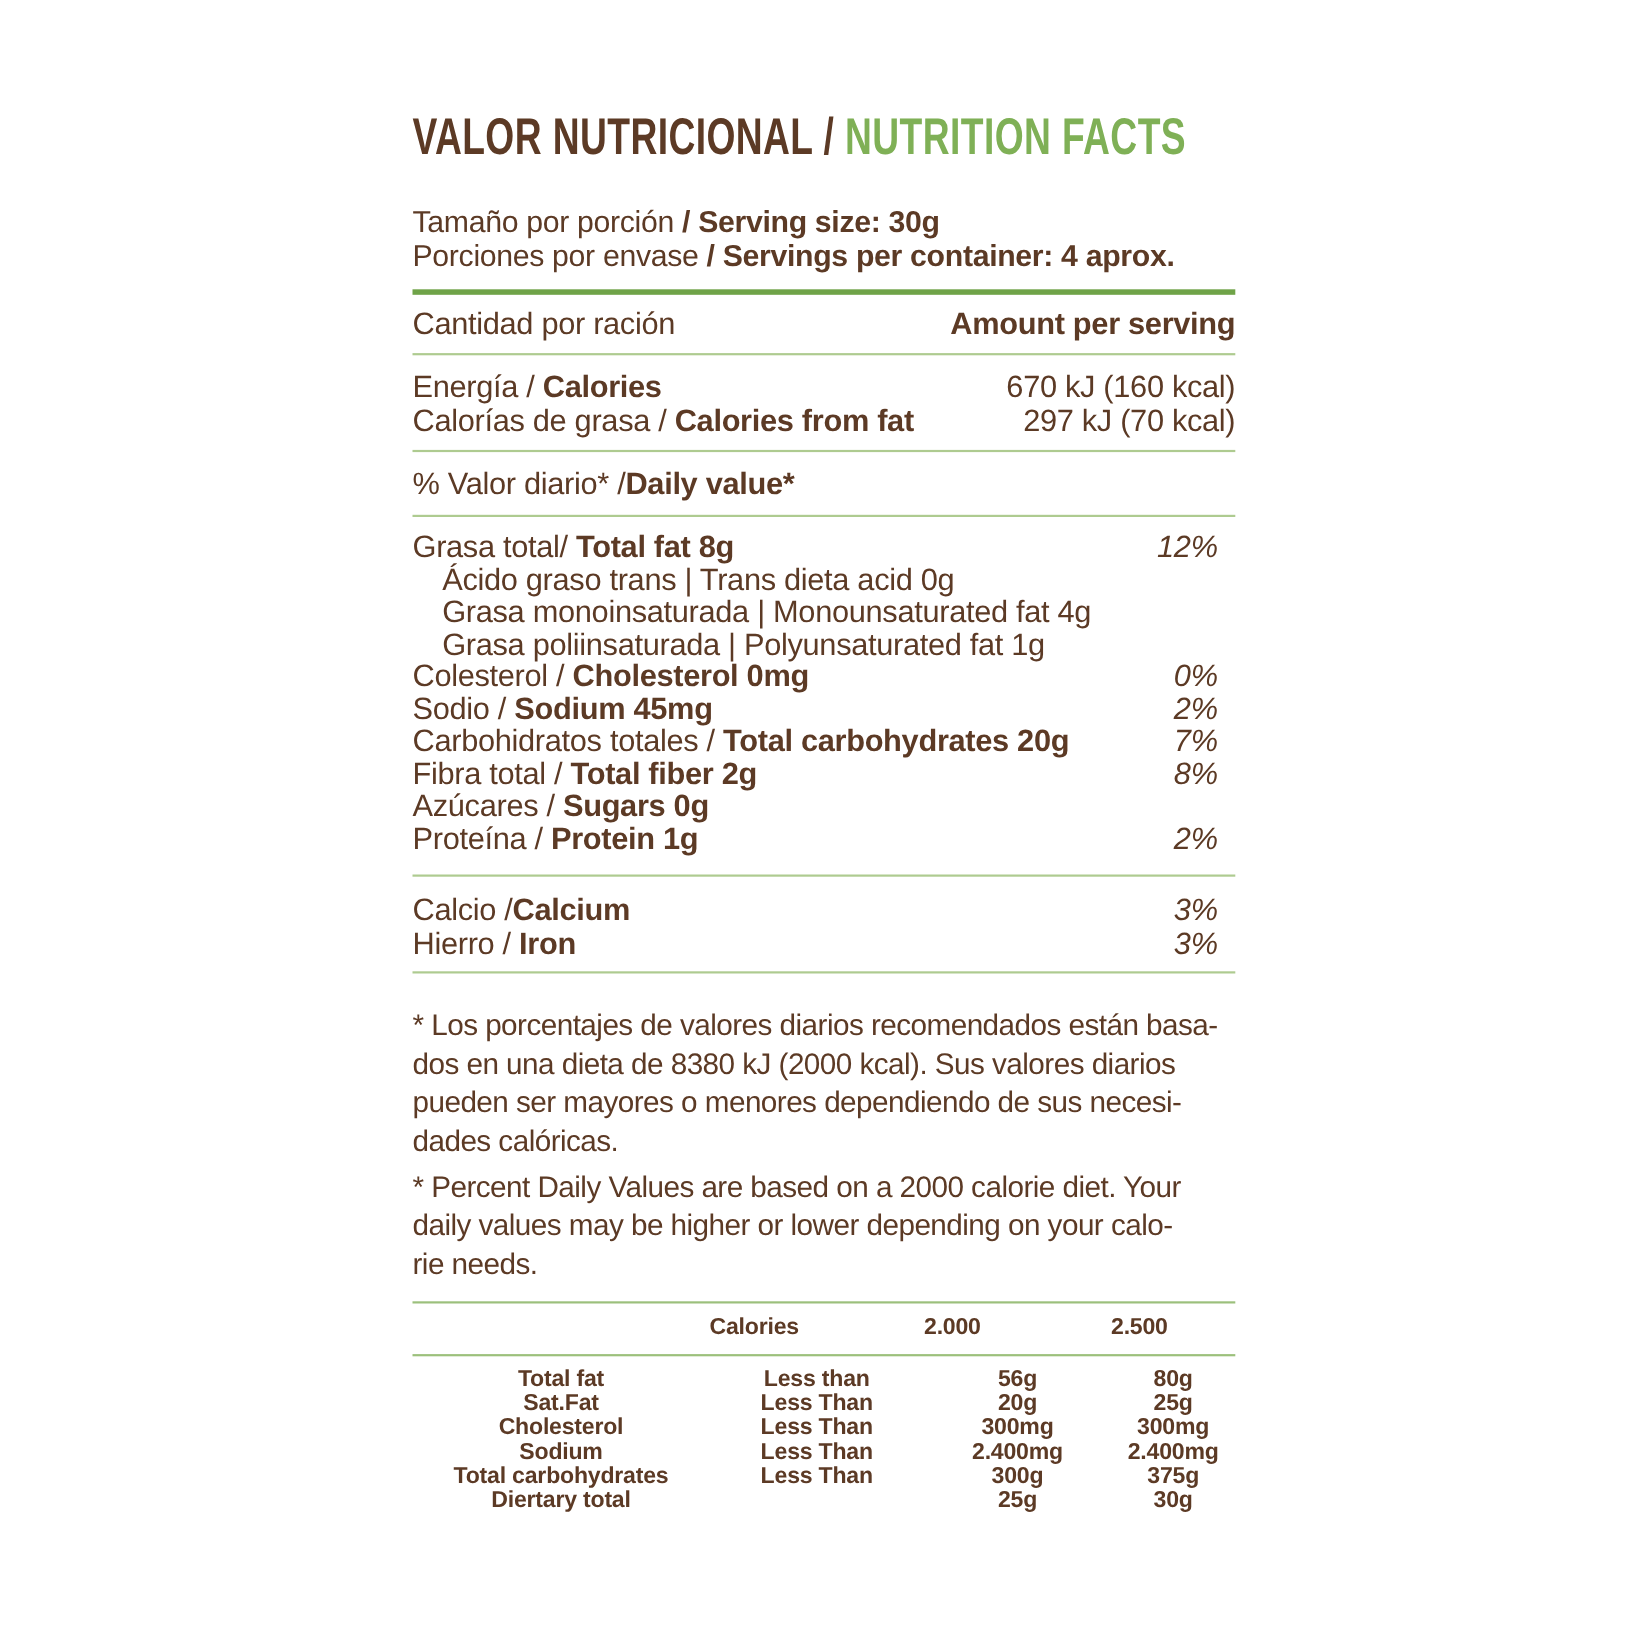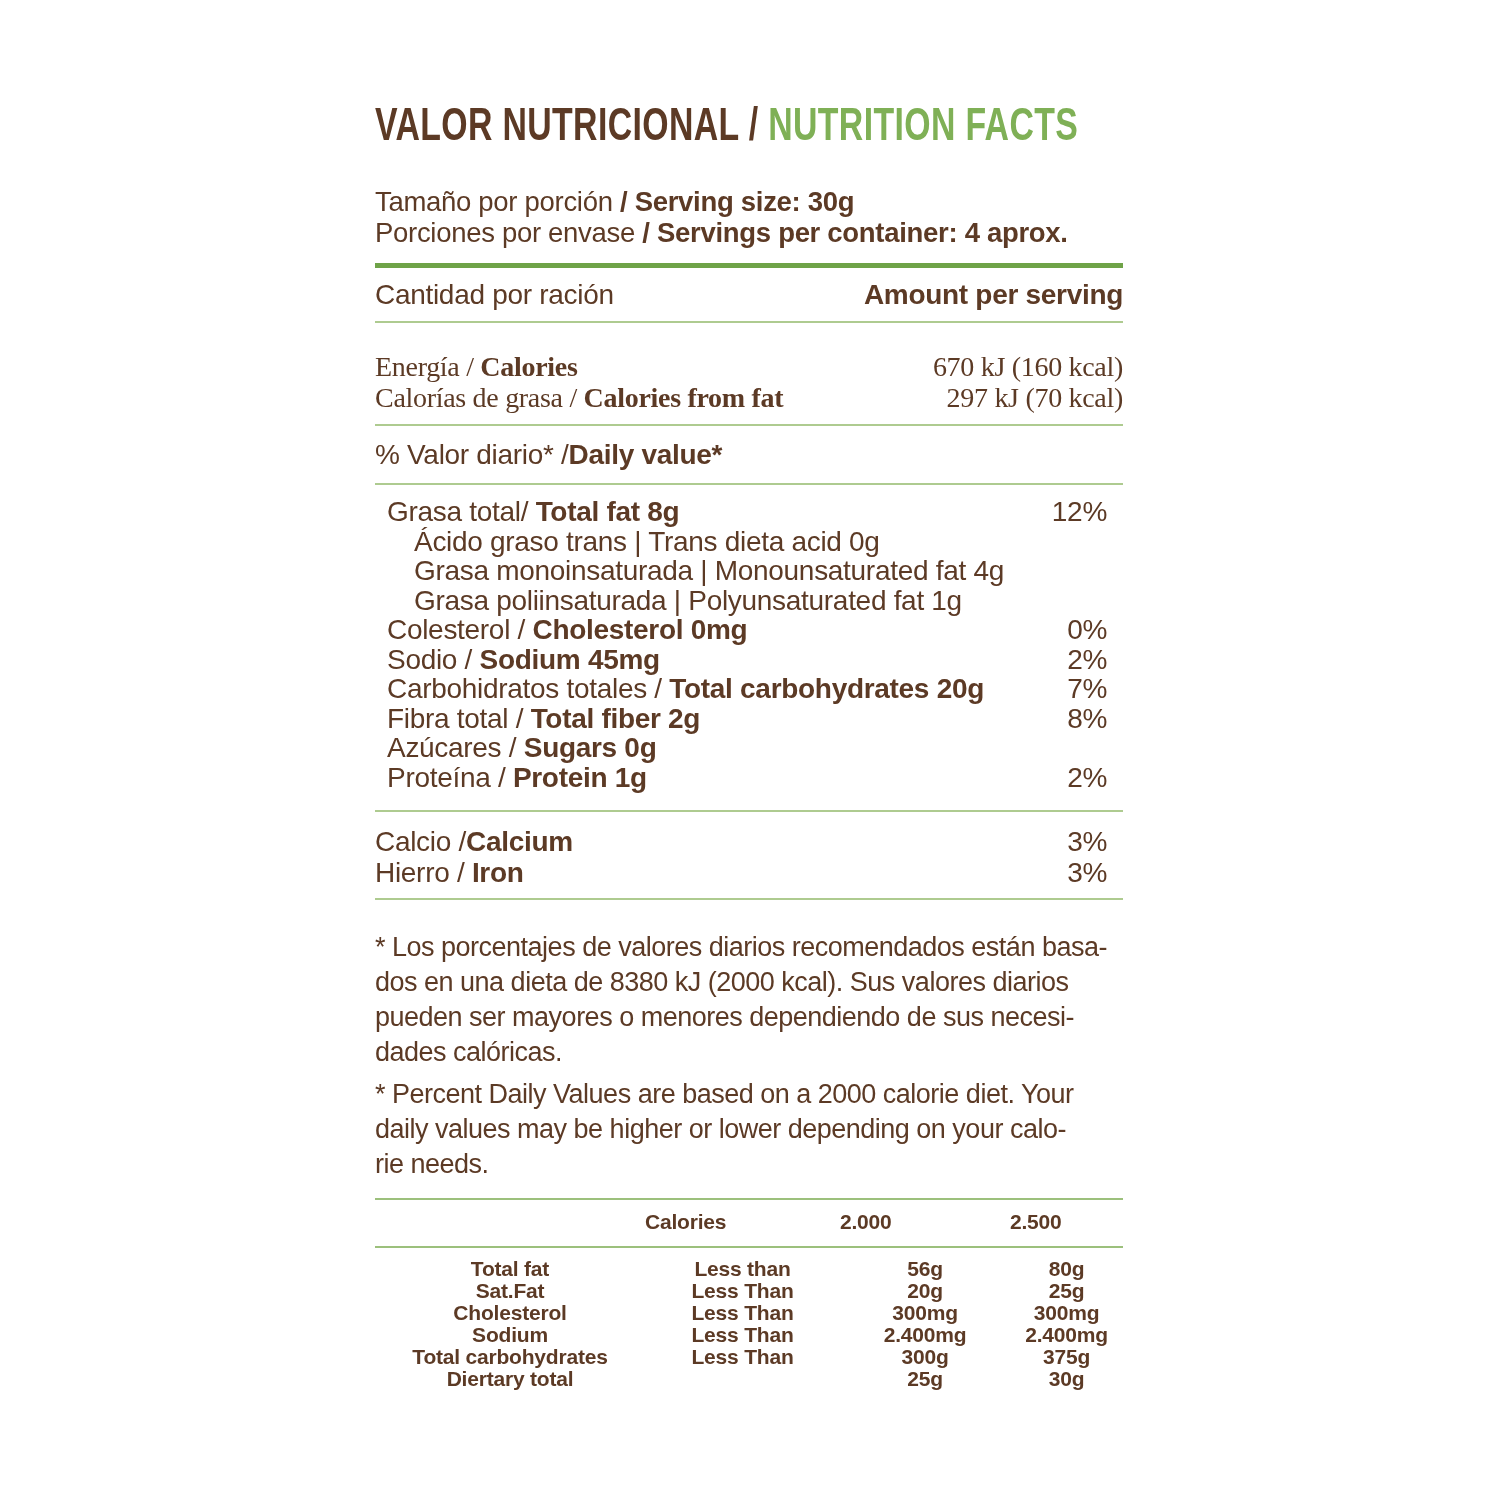--- a/index.html
+++ b/index.html
@@ -30,32 +30,32 @@
   .serving{margin-top:38px;font-size:27.5px;line-height:31px;letter-spacing:-0.3px;}
   .bold{font-weight:700;}
 
   
   .rule-thick{height:5px;background:#6fa348;margin-top:15px;}
   .rule-thin{height:2px;background:#aecb90;}
   .rule-table{height:2px;background:#9cc07c;}
 
   
   .row{display:flex;justify-content:space-between;align-items:baseline;font-size:28px;letter-spacing:-0.3px;}
-  .pct{padding-right:16px;white-space:nowrap;}
+  .pct{padding-right:16px;white-space:nowrap;font-style:italic;}
 
   .amount-header{margin-top:13px;line-height:28px;}
   .mt-rule-1{margin-top:12px;}
-  .energy{margin-top:28px;font-family:Liberation Serif, serif;}
+  .energy{margin-top:13px;}
   .energy .row{line-height:31px;}
   .mt-rule-2{margin-top:11px;}
   .daily-header{margin-top:15px;font-size:28px;line-height:28px;letter-spacing:-0.3px;}
   .mt-rule-3{margin-top:14px;}
 
   .nutrients{margin-top:12px;}
-  .nutrients .row{line-height:29.5px;margin-left:12px;}
+  .nutrients .row{line-height:29.5px;}
   .indent{padding-left:27px;}
 
   .mt-rule-4{margin-top:18px;}
   .minerals{margin-top:14px;}
   .minerals .row{line-height:31px;}
   .mt-rule-5{margin-top:10px;}
 
   .footnote{font-size:27px;line-height:35px;letter-spacing:-0.5px;white-space:nowrap;}
   .footnote-es{margin-top:30px;}
   .footnote-en{margin-top:7px;}

